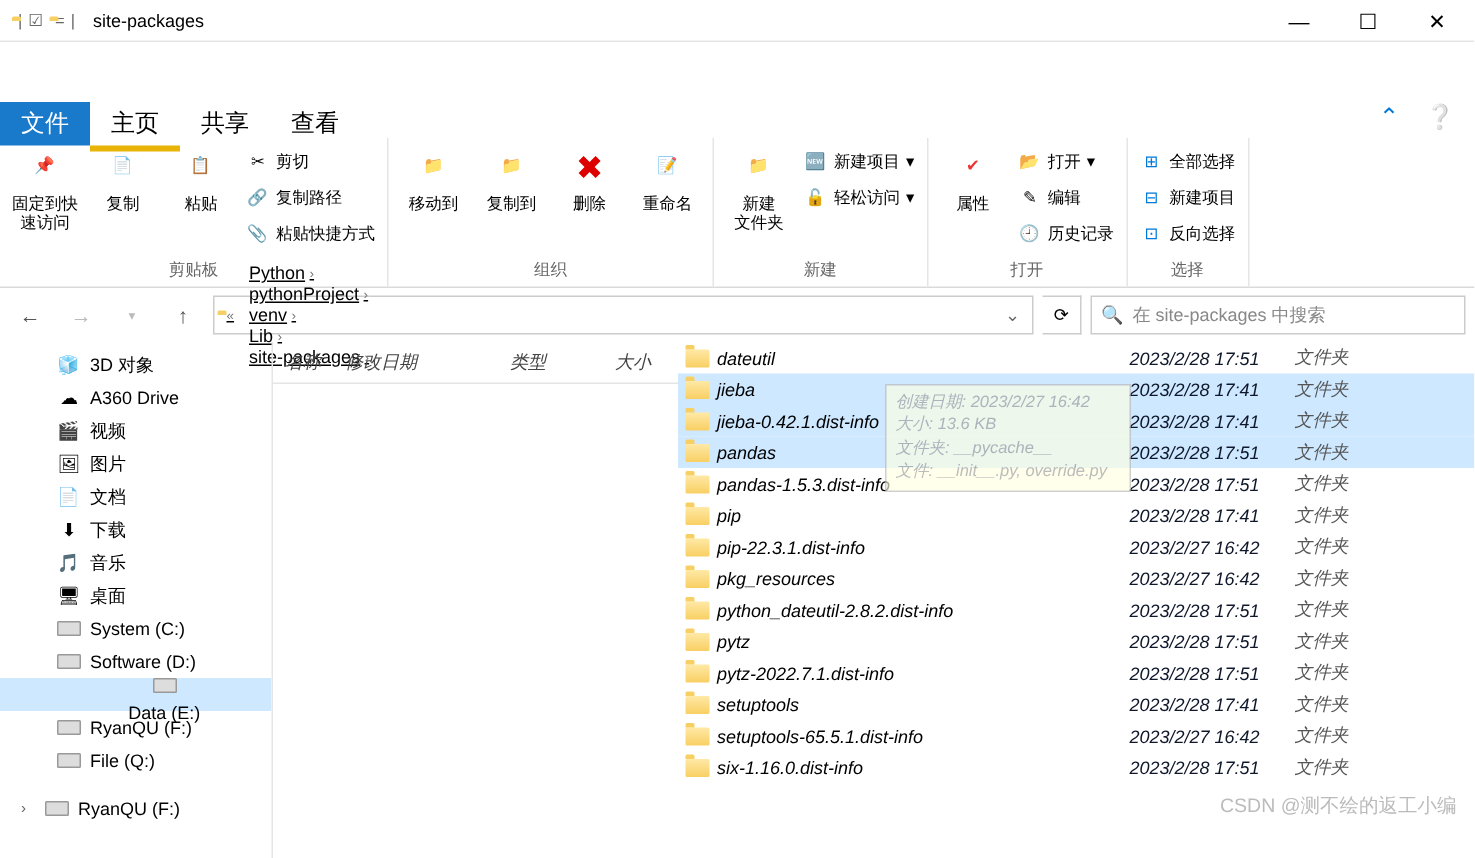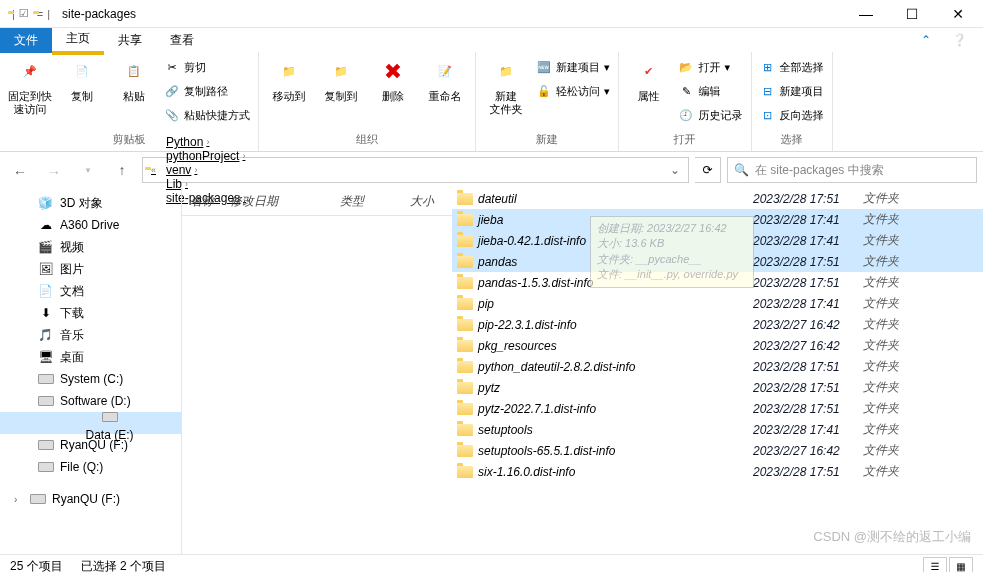--- a/index.html
+++ b/index.html
@@ -5,21 +5,21 @@
 * { box-sizing: border-box; font-family: "Microsoft YaHei", "Segoe UI", sans-serif; }
 body { margin: 0; padding: 0; width: 983px; height: 572px; background: #fff; overflow: hidden; font-size: 12px; color: #000; }
 
 .titlebar { height: 28px; display: flex; align-items: center; padding: 0 2px; border-bottom: 1px solid #e5e5e5; }
 .titlebar .qat { display: flex; gap: 4px; align-items: center; padding: 0 6px; }
 .titlebar .qat span { font-size: 11px; color: #666; }
 .titlebar .title { flex: 1; font-size: 12px; padding-left: 6px; }
 .titlebar .winbtns { display: flex; }
 .titlebar .winbtns div { width: 46px; height: 28px; display: flex; align-items: center; justify-content: center; font-size: 14px; }
 
-.tabs { height: 24px; display: flex; align-items: center; font-size: 12px; }
+.tabs { height: 24px; display: flex; align-items: flex-start; font-size: 16px; margin-top: 40px; }
 .tab { padding: 4px 14px; cursor: pointer; }
 .tab.file { background: #1979ca; color: #fff; }
 .tab.active { border-bottom: 4px solid #eab308; }
 .tabs-spacer { flex: 1; }
 .tabs .help { width: 46px; display:flex; align-items:center; justify-content:center; }
 .tabs .collapse { width: 22px; display:flex; align-items:center; justify-content:center; color:#0078d7;}
 
 .ribbon { height: 100px; display: flex; border-bottom: 1px solid #dadada; background:#fff; }
 .rgroup { display: flex; flex-direction: column; padding: 2px 6px; border-right: 1px solid #e5e5e5; }
 .rgroup-body { flex: 1; display: flex; align-items: flex-start; gap: 4px; padding-top:2px; }

